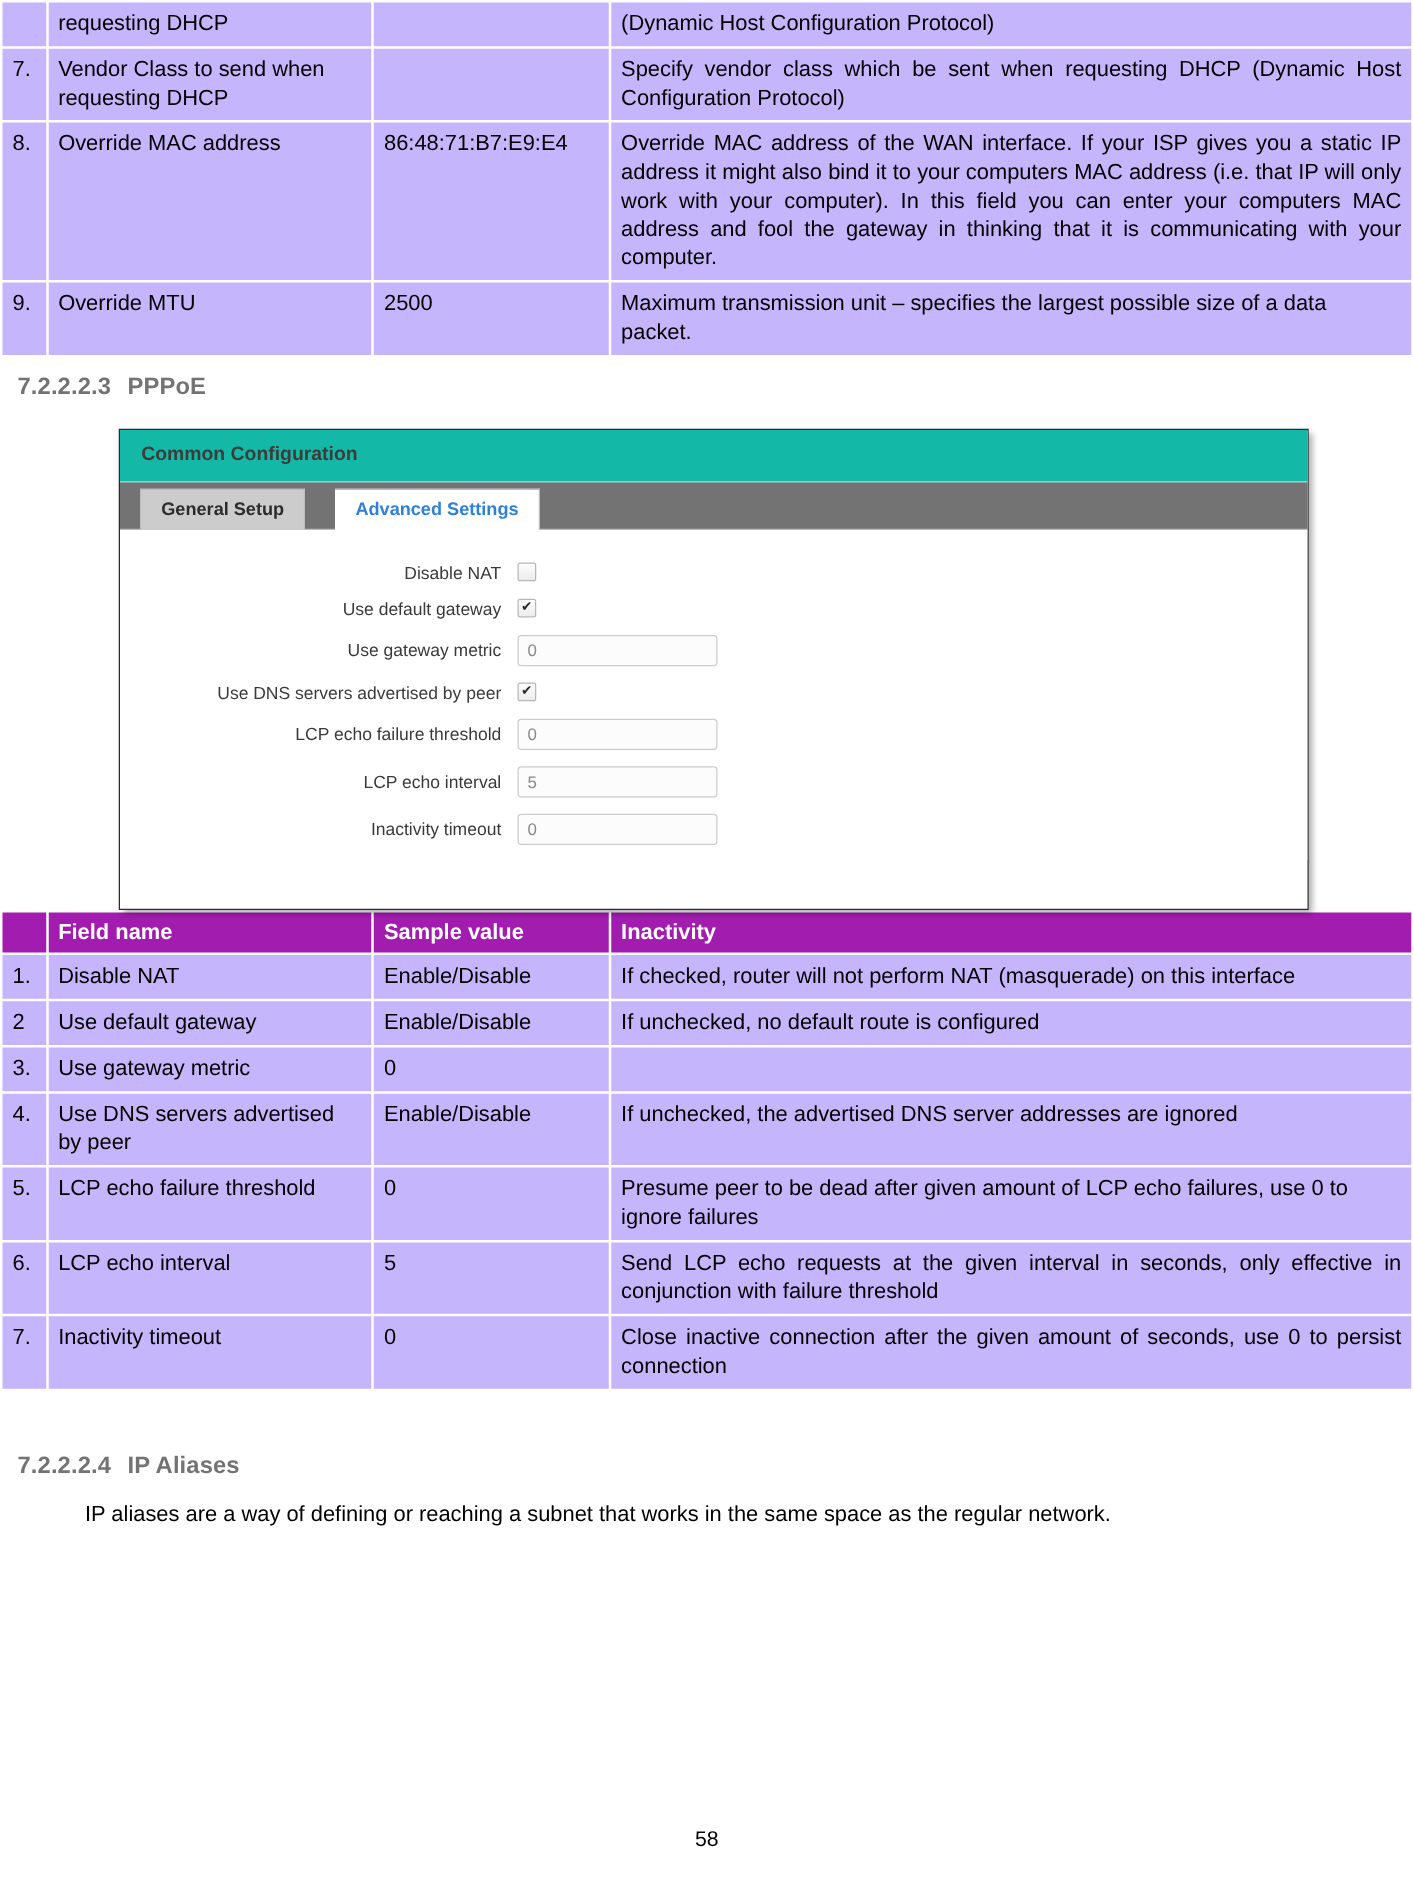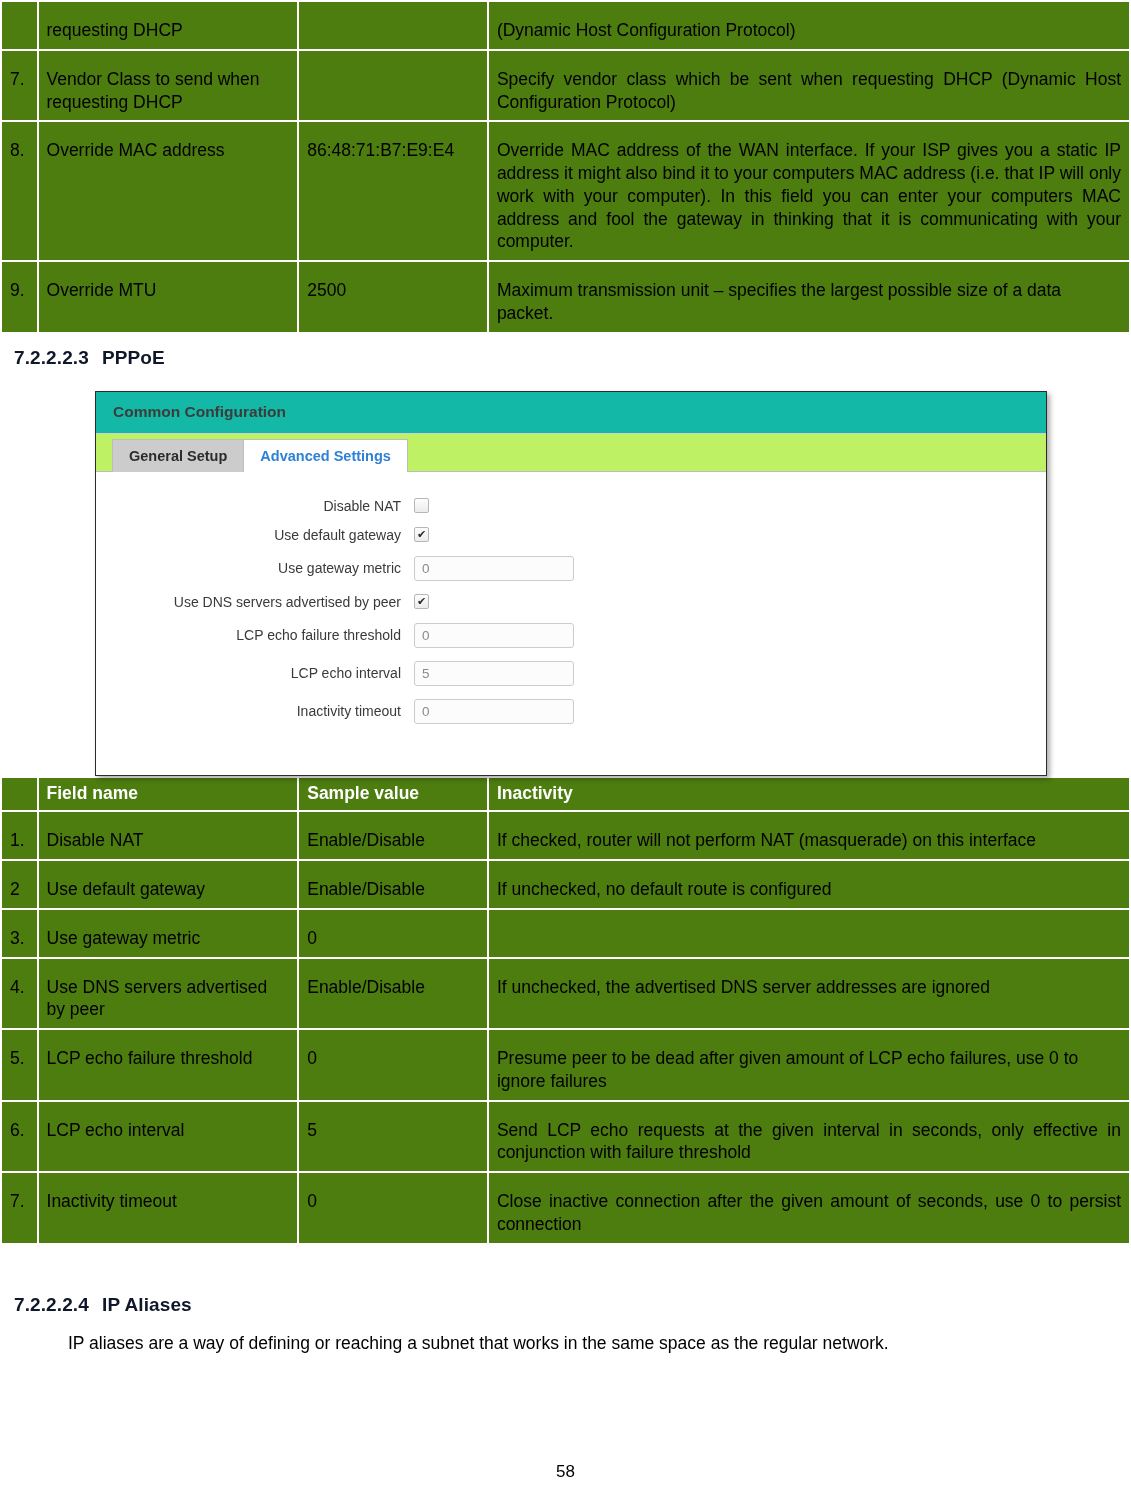--- a/index.html
+++ b/index.html
@@ -20,48 +20,48 @@
   
   table.doc-table {
     width: 1131px;
     border-collapse: collapse;
     table-layout: fixed;
     font-size: 17.5px;
     line-height: 1.30;
   }
   table.doc-table td, table.doc-table th {
     border: 2px solid #ffffff;
-    background: #4d7c0f;
+    background: #c4b5fd;
     vertical-align: top;
-    padding: 17px 8px 7px 8px;
+    padding: 5px 8px 7px 8px;
     font-weight: normal;
   }
   .col-num   { width: 36px; text-align: left; padding-left: 8px; }
   .col-field { width: 257px; }
   .col-value { width: 187px; }
   .col-expl  { width: 633px; }
 
   .justify { text-align: justify; text-justify: inter-word; margin-top: 33px; }
   .justify-last { text-align: justify; }
 
   
   table.doc-table thead th {
-    background: #4d7c0f;
+    background: #a21caf;
     color: #ffffff;
     font-weight: bold;
     border: 2px solid #ffffff;
     text-align: left;
     padding: 4px 8px 6px 8px;
     font-size: 17.5px;
   }
   thead th.col-num { background: #000000; }
 
   
   .heading {
-    color: #0f172a;
+    color: #737373;
     font-weight: bold;
     font-size: 19px;
     margin: 13px 0 0 14px;
     letter-spacing: 0.1px;
   }
   .heading .num { display: inline-block; min-width: 88px; }
 
   .body-para {
     font-size: 17.5px;
     margin: 16px 0 0 68px;
@@ -90,26 +90,27 @@
     border-bottom: 1px solid #cfcfcf;
     display: flex;
     align-items: center;
     padding-left: 17px;
     font-size: 15.5px;
     font-weight: bold;
     color: #3c3c3c;
   }
   .tabs {
     height: 38px;
-    background: #bef264;
+    background: #737373;
     display: flex;
     align-items: flex-end;
     padding-left: 16px;
     border-bottom: 1px solid #bdbdbd;
     position: relative;
+    gap: 24px;
   }
   .tab {
     height: 33px;
     display: flex;
     align-items: center;
     padding: 0 16px;
     font-size: 14.5px;
     font-weight: bold;
     border: 1px solid #bdbdbd;
     border-bottom: none;

